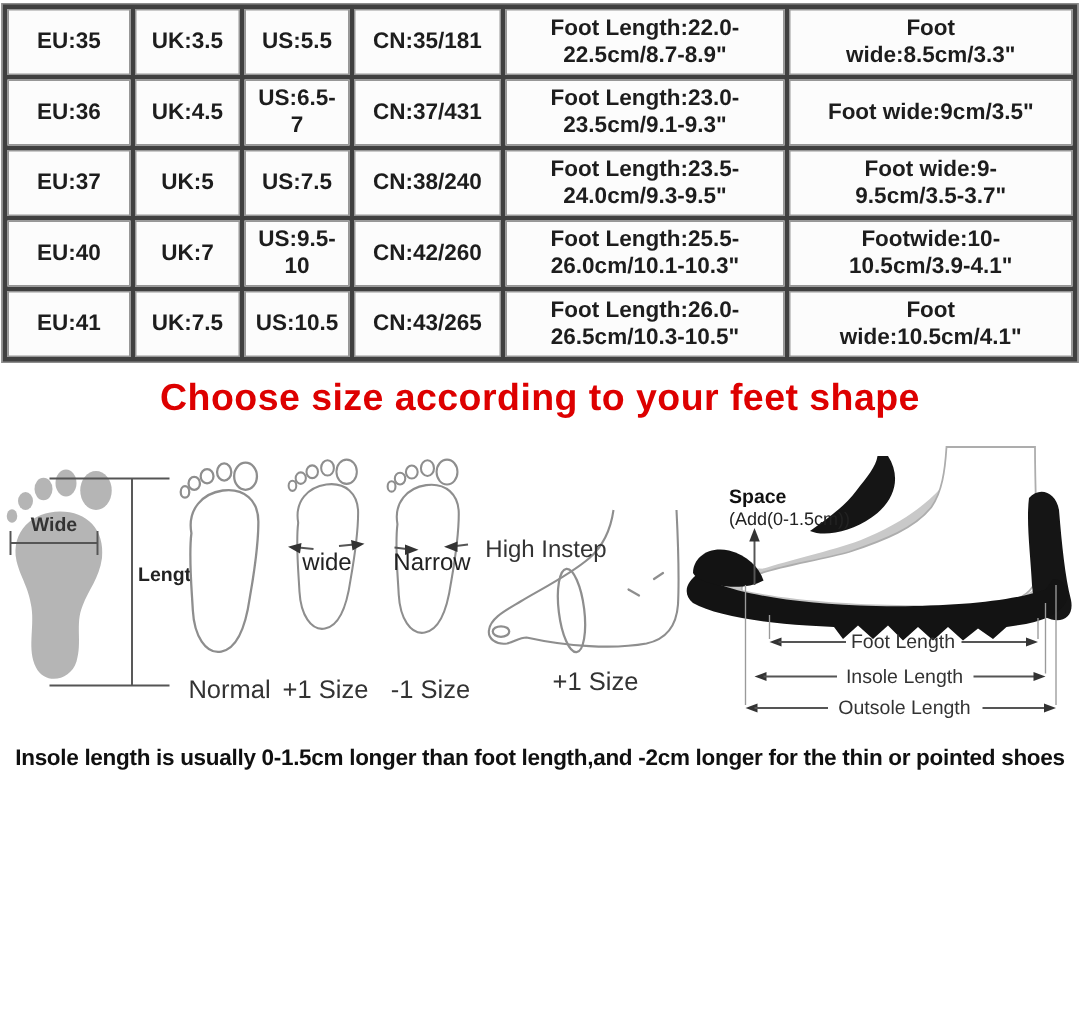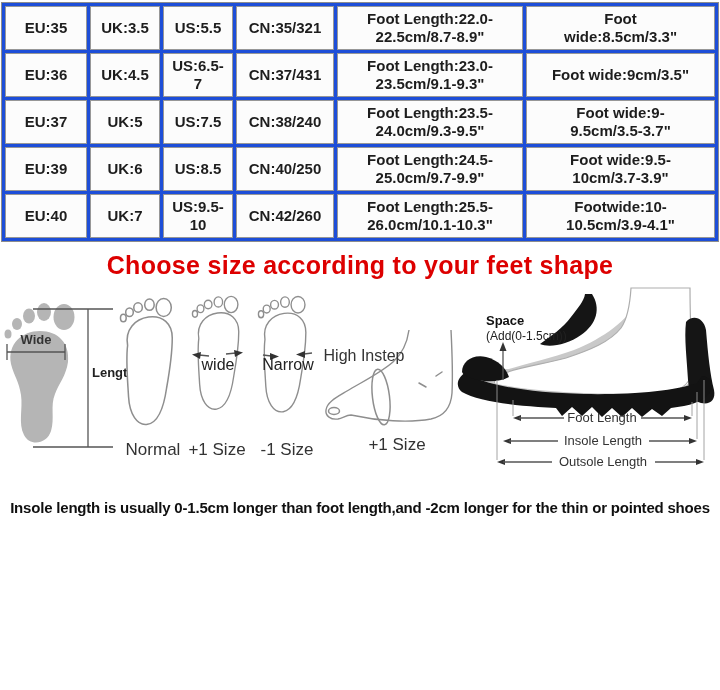--- a/index.html
+++ b/index.html
@@ -4,54 +4,54 @@
 <style>
   html,body{margin:0;padding:0;}
   body{
     width:720px;height:690px;overflow:hidden;background:#fff;
     font-family:"Liberation Sans","DejaVu Sans",sans-serif;
   }
   .page{width:720px;height:690px;position:relative;}
   
   table.size-table{
     border-collapse:separate;border-spacing:3px;
-    background:#1d4ed8;border:1px solid #8d8d8d;
+    background:#404040;border:1px solid #8d8d8d;
     margin:2px auto 0;width:716px;table-layout:fixed;
   }
   table.size-table td{
     background:#fcfcfc;border:1px solid #979797;
     font-weight:bold;font-size:15px;color:#1d1d1d;
     text-align:center;vertical-align:middle;height:42px;
     white-space:pre-line;line-height:1.22;padding:0 2px;overflow:hidden;
   }
   
   .heading{
     color:#dd0000;font-weight:bold;font-size:25px;text-align:center;
-    margin:9px 0 4px;letter-spacing:.3px;
+    margin:9px 0 14px;letter-spacing:.3px;
   }
   
   .diagram-svg{display:block;margin-top:2px;}
   .sketch{fill:#fff;stroke:#8e8e8e;stroke-width:1.6;}
   .sketchline{fill:none;stroke:#8e8e8e;stroke-width:1.5;stroke-linecap:round;}
   .measure{stroke:#555;stroke-width:1.3;}
   .guide{stroke:#9a9a9a;stroke-width:0.9;}
   .arrhead{fill:#333;}
   text{fill:#2b2b2b;}
   .t-wide{font-size:13px;font-weight:bold;fill:#333;}
   .t-length{font-size:13px;font-weight:bold;fill:#222;}
   .t-caption{font-size:17px;fill:#333;}
   .t-arrow{font-size:16px;fill:#222;}
   .t-instep{font-size:16px;fill:#333;}
   .t-space{font-size:13px;font-weight:bold;fill:#111;}
   .t-space-sub{font-size:12px;fill:#222;}
   .t-measure{font-size:13px;fill:#333;}
   
   .footer-note{
     font-weight:bold;font-size:15px;letter-spacing:-0.2px;
-    text-align:center;color:#101010;margin-top:20px;white-space:nowrap;
+    text-align:center;color:#101010;margin-top:8px;white-space:nowrap;
   }
 </style>
 </head>
 <body>
 
 <div class="page">
 
   <table class="size-table">
     <colgroup>
       <col style="width:82px">
@@ -59,21 +59,21 @@
         <col style="width:70px">
       <col style="width:98px">
         <col style="width:186px">
         <col style="width:189px">
     </colgroup>
     <tbody>
       <tr>
         <td>EU:35</td>
         <td>UK:3.5</td>
         <td>US:5.5</td>
-        <td>CN:35/321</td>
+        <td>CN:35/181</td>
         <td>Foot Length:22.0-
 22.5cm/8.7-8.9"</td>
         <td>Foot
 wide:8.5cm/3.3"</td>
       </tr>
       <tr>
         <td>EU:36</td>
         <td>UK:4.5</td>
         <td>US:6.5-
 7</td>
@@ -84,41 +84,41 @@
       </tr>
       <tr>
         <td>EU:37</td>
         <td>UK:5</td>
         <td>US:7.5</td>
         <td>CN:38/240</td>
         <td>Foot Length:23.5-
 24.0cm/9.3-9.5"</td>
         <td>Foot wide:9-
 9.5cm/3.5-3.7"</td>
-      </tr>
-      <tr>
-        <td>EU:39</td>
-        <td>UK:6</td>
-        <td>US:8.5</td>
-        <td>CN:40/250</td>
-        <td>Foot Length:24.5-
-25.0cm/9.7-9.9"</td>
-        <td>Foot wide:9.5-
-10cm/3.7-3.9"</td>
       </tr>
       <tr>
         <td>EU:40</td>
         <td>UK:7</td>
         <td>US:9.5-
 10</td>
         <td>CN:42/260</td>
         <td>Foot Length:25.5-
 26.0cm/10.1-10.3"</td>
         <td>Footwide:10-
 10.5cm/3.9-4.1"</td>
+      </tr>
+      <tr>
+        <td>EU:41</td>
+        <td>UK:7.5</td>
+        <td>US:10.5</td>
+        <td>CN:43/265</td>
+        <td>Foot Length:26.0-
+26.5cm/10.3-10.5"</td>
+        <td>Foot
+wide:10.5cm/4.1"</td>
       </tr>
     </tbody>
   </table>
 
   <div class="heading">Choose size according to your feet shape</div>
 
   <svg class="diagram-svg" width="720" height="195" viewBox="0 0 720 195">
     <defs>
       <g id="footFull">
         <path d="M 8 50 C 5 33 16 22 30 20 C 45 18 55 27 55 42 C 55 60 52 78 49 95 C 46 116 40 131 29 133 C 18 135 10 122 9 104 C 8 86 6 66 8 50 Z"></path>

